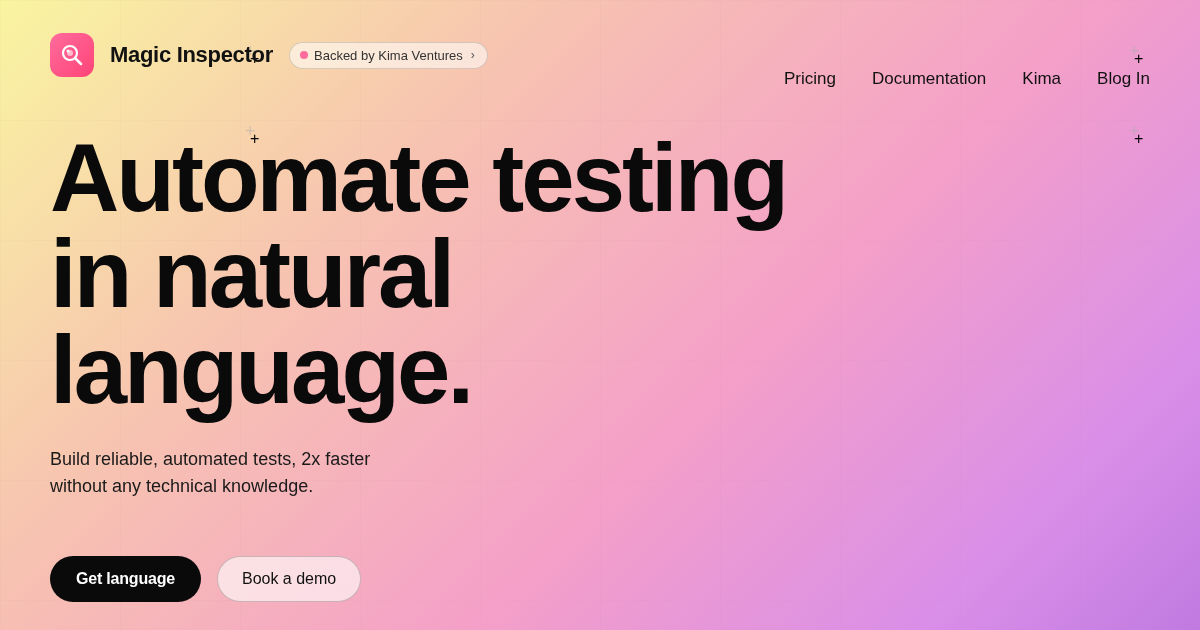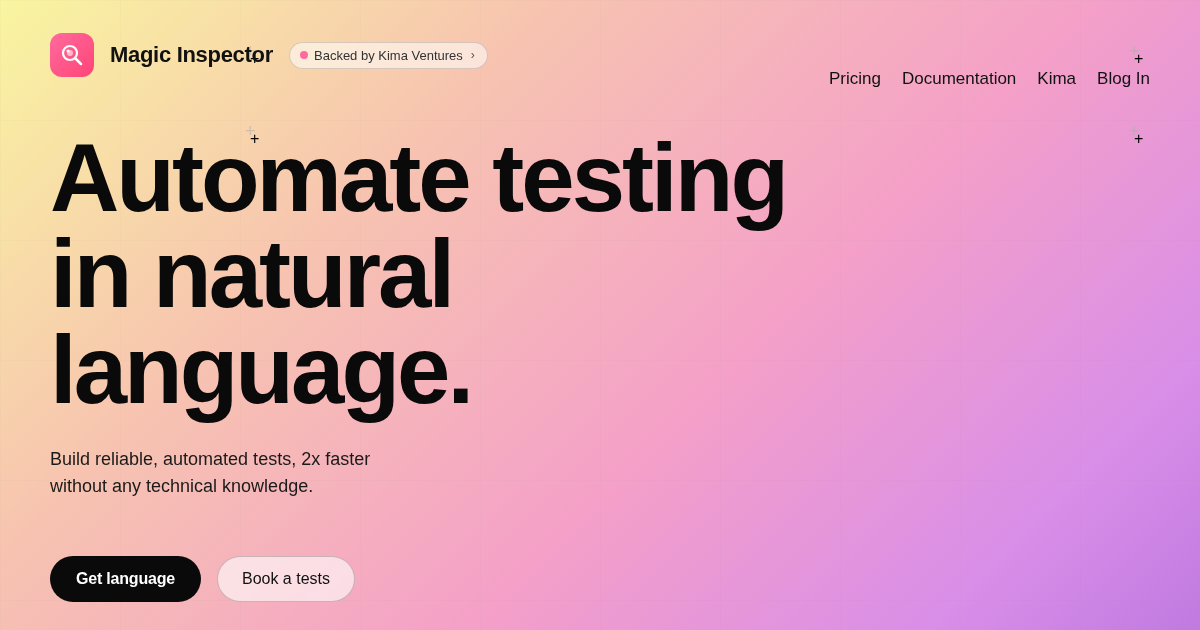--- a/index.html
+++ b/index.html
@@ -135,21 +135,21 @@
 
     .badge-chevron {
       margin-left: 2px;
       font-size: 12px;
       color: #555;
     }
 
     .navbar-right {
       display: flex;
       align-items: center;
-      gap: 21px;
+      gap: 36px;
       margin-top: 48px;
     }
 
     .nav-link {
       font-size: 17px;
       font-weight: 500;
       color: #111;
       cursor: pointer;
       text-decoration: none;
     }
@@ -252,17 +252,17 @@
   </nav>
 
   <section class="hero">
     <h1 class="hero-headline">Automate testing in natural language.</h1>
 
     <p class="hero-sub">Build reliable, automated tests, 2x faster without any technical knowledge.</p>
 
     <div class="cta-group">
       <button class="btn-primary">Get language</button>
 
-      <button class="btn-secondary">Book a tests</button>
+      <button class="btn-secondary">Book a demo</button>
     </div>
   </section>
 
 </div>
 
 </body></html>

